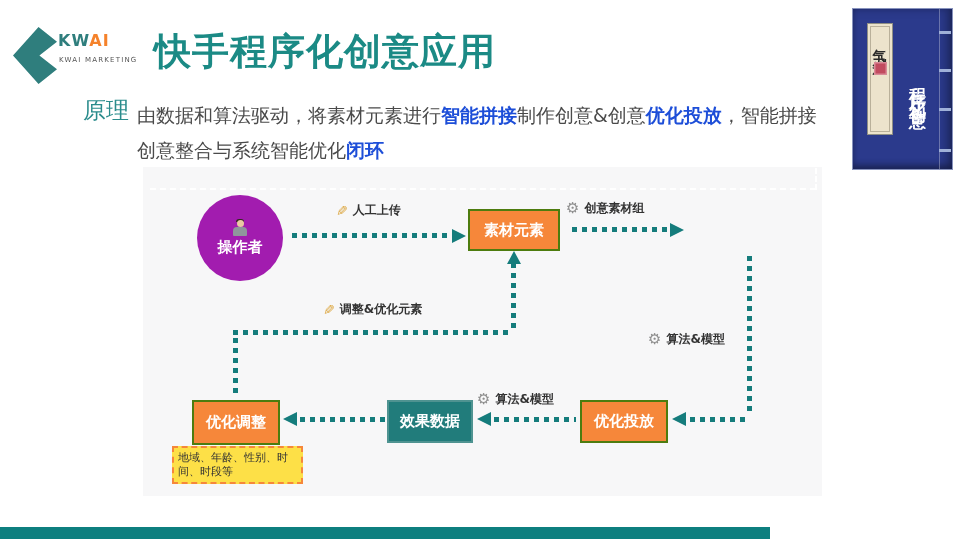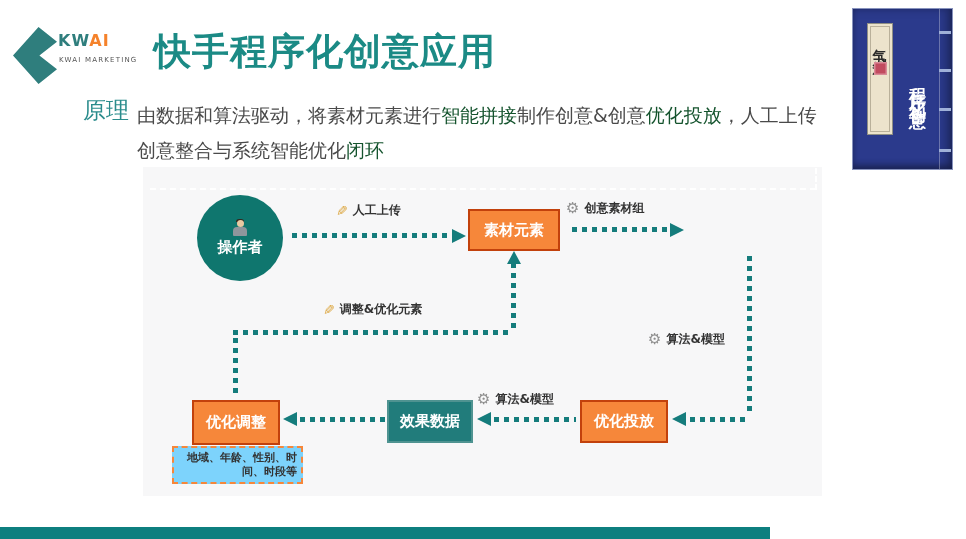--- a/index.html
+++ b/index.html
@@ -11,32 +11,32 @@
   .logo-mark { position:absolute; left:13px; top:27px; width:44px; height:57px; background:#2f7e7d;
     clip-path:polygon(58% 0, 100% 26%, 60% 50%, 100% 74%, 58% 100%, 0 50%); }
   .logo-text { position:absolute; left:58px; top:31px; font-size:16px; font-weight:bold; letter-spacing:1px; }
   .logo-kw { color:#2f7e7d; } .logo-ai { color:#f5822b; }
   .logo-sub { position:absolute; left:59px; top:56px; font-size:7px; color:#555; letter-spacing:1.2px;text-align:right; }
   .page-title { position:absolute; left:143px; top:27px; font-size:37px; font-weight:bold; color:#1b8a85; letter-spacing:1px;margin-left:11px; }
 
   
   .principle-label { position:absolute; left:83px; top:95px; font-size:23px; font-weight:normal; color:#2a8c8c; }
   .principle-text { position:absolute; left:137px; top:98px; width:700px; font-size:19px; color:#4a4a4a; line-height:35px; }
-  .hl { color:#14532d; font-weight:normal; }
+  .hl { color:#1d4ed8; font-weight:bold; }
 
   
   .panel { position:absolute; left:143px; top:167px; width:679px; height:329px; background:#f7f7f8; }
   .dash-white-h { position:absolute; left:150px; top:188px; width:666px; border-top:2px dashed #ffffff; }
   .dash-white-v { position:absolute; left:815px; top:168px; height:22px; border-left:2px dashed #ffffff; }
 
   .node { position:absolute; display:flex; align-items:center; justify-content:center;
     color:#fff; font-size:15px; font-weight:600; text-align:center; }
   .node-circle { left:197px; top:195px; width:86px; height:86px; border-radius:50%;
-    background:#0f766e; flex-direction:column; }
-  .box-orange { background:#f6873a; border:2px solid #c2410c; }
+    background:#a21caf; flex-direction:column; }
+  .box-orange { background:#f6873a; border:2px solid #4d7c0f; }
   .box-teal { background:#217c7b; border:2px solid #4f9391; }
   .node-material { left:468px; top:209px; width:92px; height:42px; }
   .node-creative { left:687px; top:206px; width:116px; height:46px; }
   .node-adjust { left:192px; top:400px; width:88px; height:45px; }
   .node-effect { left:387px; top:400px; width:86px; height:43px; }
   .node-delivery { left:580px; top:400px; width:88px; height:43px; }
 
   
   .person { position:relative; width:16px; height:16px; margin-bottom:2px; }
   .person .head { position:absolute; left:4.5px; top:0; width:7px; height:7px; border-radius:50%; background:#e9c9a2; }
@@ -70,22 +70,22 @@
   .flab { position:absolute; font-size:12px; font-weight:bold; color:#333; display:flex; align-items:center; gap:5px; }
   .pencil-ico { color:#dca63f; font-size:14px; transform:scaleX(-1); display:inline-block; }
   .gear-ico { color:#8e8e8e; font-size:15px; line-height:1; }
   .lab-upload { left:336px; top:202px; }
   .lab-splice { left:566px; top:200px; }
   .lab-adjel  { left:323px; top:301px; }
   .lab-algo1  { left:648px; top:331px; }
   .lab-algo2  { left:477px; top:391px; }
 
   
-  .detail-box { position:absolute; left:172px; top:446px; width:131px; min-height:38px; background:#7dd3fc;
-    border:2px dashed #f6873a; font-size:11px; font-weight:bold; color:#333; text-align:right;
+  .detail-box { position:absolute; left:172px; top:446px; width:131px; min-height:38px; background:#fde047;
+    border:2px dashed #f6873a; font-size:11px; font-weight:normal; color:#333; text-align:left;
     padding:3px 4px; line-height:14px; }
 
   
   .book { position:absolute; left:852px; top:8px; width:101px; height:162px; background:#2b3a8c;
     border:1px solid #8792bd; box-shadow:inset -6px 0 10px rgba(0,0,0,.25), inset 0 -4px 6px rgba(0,0,0,.3); }
   .book-bind { position:absolute; right:12px; top:0; height:100%; border-left:1px solid rgba(255,255,255,.3); }
   .stitch { position:absolute; right:1px; width:12px; height:3px; background:#9fb0d8; }
   .s1{top:22px;} .s2{top:60px;} .s3{top:99px;} .s4{top:140px;}
   .book-title { position:absolute; left:54px; top:20px; height:120px; writing-mode:vertical-rl;
     color:#fff; font-family:"DejaVu Serif","Liberation Serif",serif; font-weight:bold;
@@ -108,21 +108,21 @@
 
   <div class="logo-mark"></div>
   <div class="logo-text">
     <span class="logo-kw">KW</span><span class="logo-ai">AI</span>
   </div>
   <div class="logo-sub">KWAI MARKETING</div>
   <div class="page-title">快手程序化创意应用</div>
 
   <div class="principle-label">原理</div>
   <div class="principle-text">
-    <span>由数据和算法驱动，将素材元素进行</span><span class="hl">智能拼接</span><span>制作创意&amp;创意</span><span class="hl">优化投放</span><span>，人工上传</span><br>
+    <span>由数据和算法驱动，将素材元素进行</span><span class="hl">智能拼接</span><span>制作创意&amp;创意</span><span class="hl">优化投放</span><span>，智能拼接</span><br>
     <span>创意整合与系统智能优化</span><span class="hl">闭环</span>
   </div>
 
   <div class="panel"></div>
   <div class="dash-white-h"></div>
   <div class="dash-white-v"></div>
 
   <div class="dot-h c1"></div>
   <div class="arr arr-right a1"></div>
   <div class="dot-h c2"></div>

